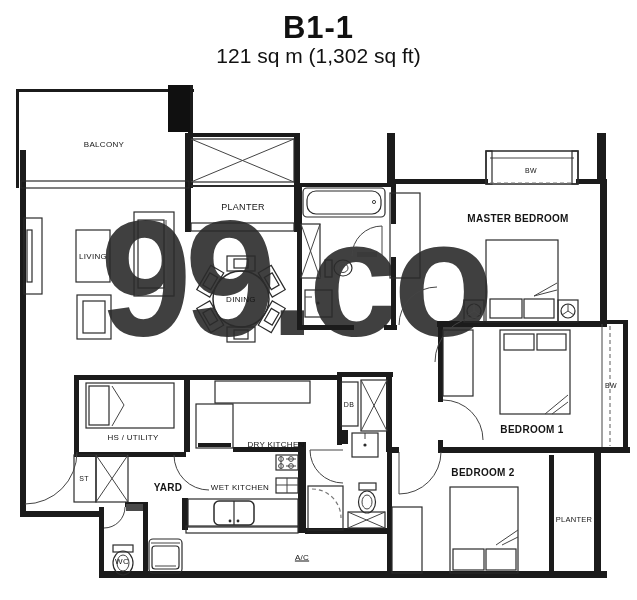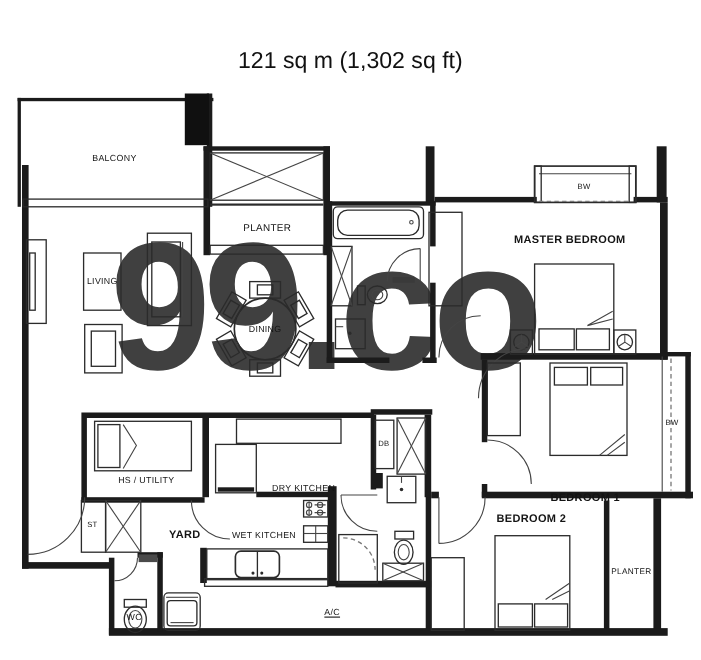--- a/index.html
+++ b/index.html
@@ -19,20 +19,21 @@
   .ln{stroke:#2b2b2b;stroke-width:1.2;fill:none;}
   .ln15{stroke:#2b2b2b;stroke-width:1.5;fill:none;}
   .thin{stroke:#444;stroke-width:1;fill:none;}
   .dash{stroke:#777;stroke-width:1.2;fill:none;stroke-dasharray:4 3;}
 </style>
 </head>
 <body>
 
 <div class="page">
 
+  <div class="title">B1-1</div>
   <div class="subtitle">121 sq m (1,302 sq ft)</div>
 
   <div class="watermark">99.co</div>
 
   <svg class="plan" width="637" height="600" viewBox="0 0 637 600">
     <defs>
       <pattern id="wrd" width="24" height="9" patternUnits="userSpaceOnUse">
         <polygon points="1,0.5 21,4.5 1,8.5" fill="#161616"></polygon>
       </pattern>
       <pattern id="hat" width="5" height="5" patternUnits="userSpaceOnUse">
@@ -342,19 +343,19 @@
     <div class="rlabel fs7" style="left:531px;top:170px;">BW</div>
     <div class="rlabel fs85" style="left:518px;top:218px;">MASTER BEDROOM</div>
     <div class="rlabel fs8" style="left:133px;top:437px;">HS / UTILITY</div>
     <div class="rlabel fs8" style="left:276px;top:409px;margin-top:35px;">DRY KITCHEN</div>
     <div class="rlabel fs7" style="left:349px;top:404px;">DB</div>
     <div class="rlabel fs7" style="left:84px;top:478px;">ST</div>
     <div class="rlabel fs85" style="left:168px;top:487px;text-align:right;">YARD</div>
     <div class="rlabel fs8" style="left:240px;top:487px;">WET KITCHEN</div>
     <div class="rlabel fs8" style="left:122px;top:535px;margin-top:26px;">WC</div>
     <div class="rlabel fs8" style="left:302px;top:557px;text-decoration:underline;">A/C</div>
-    <div class="rlabel fs85" style="left:532px;top:453px;">BEDROOM 1</div>
+    <div class="rlabel fs85" style="left:532px;top:429px;">BEDROOM 1</div>
     <div class="rlabel fs85" style="left:483px;top:472px;">BEDROOM 2</div>
     <div class="rlabel fs7" style="left:611px;top:385px;">BW</div>
     <div class="rlabel fs75" style="left:574px;top:519px;">PLANTER</div>
   </div>
 
 </div>
 
 </body></html>

